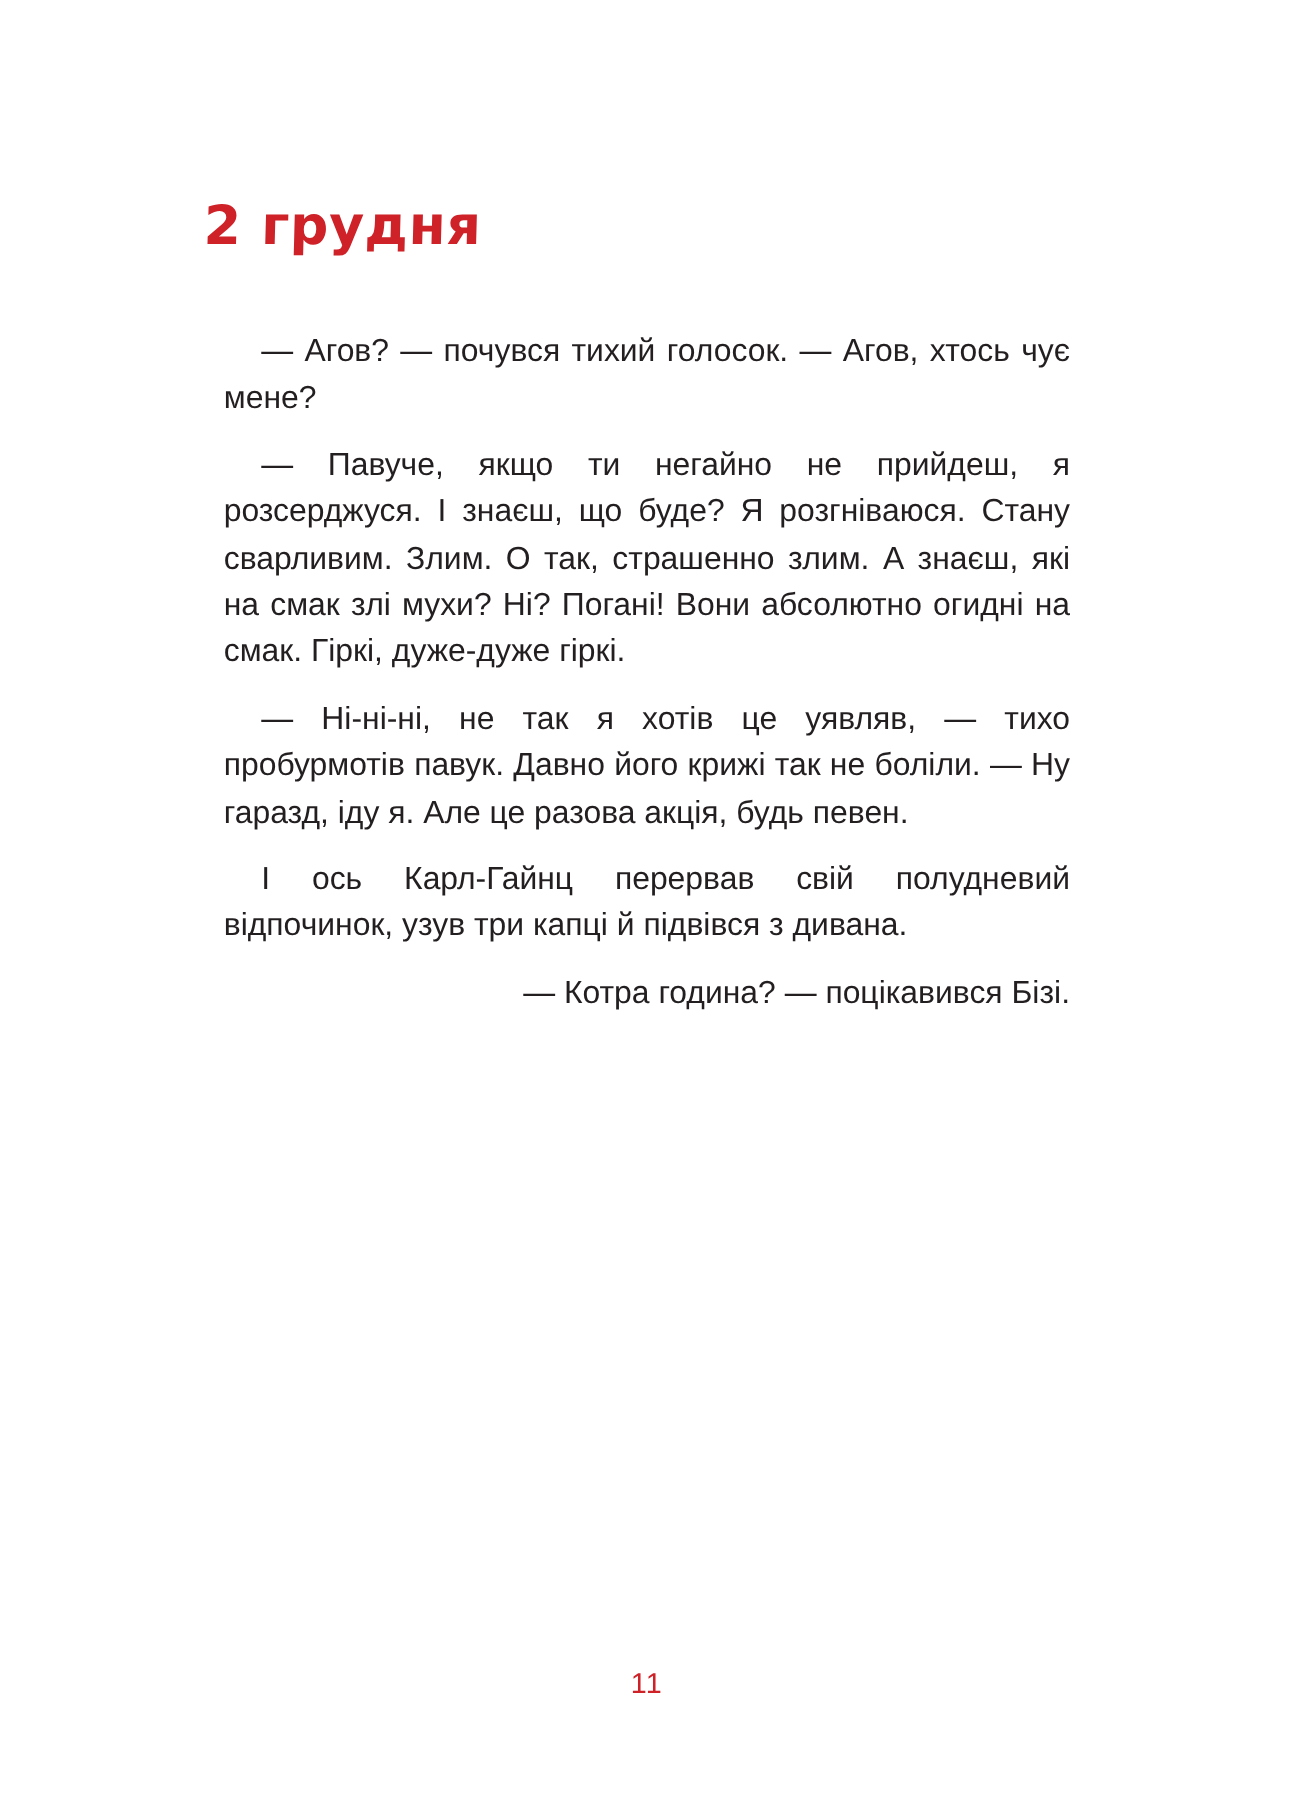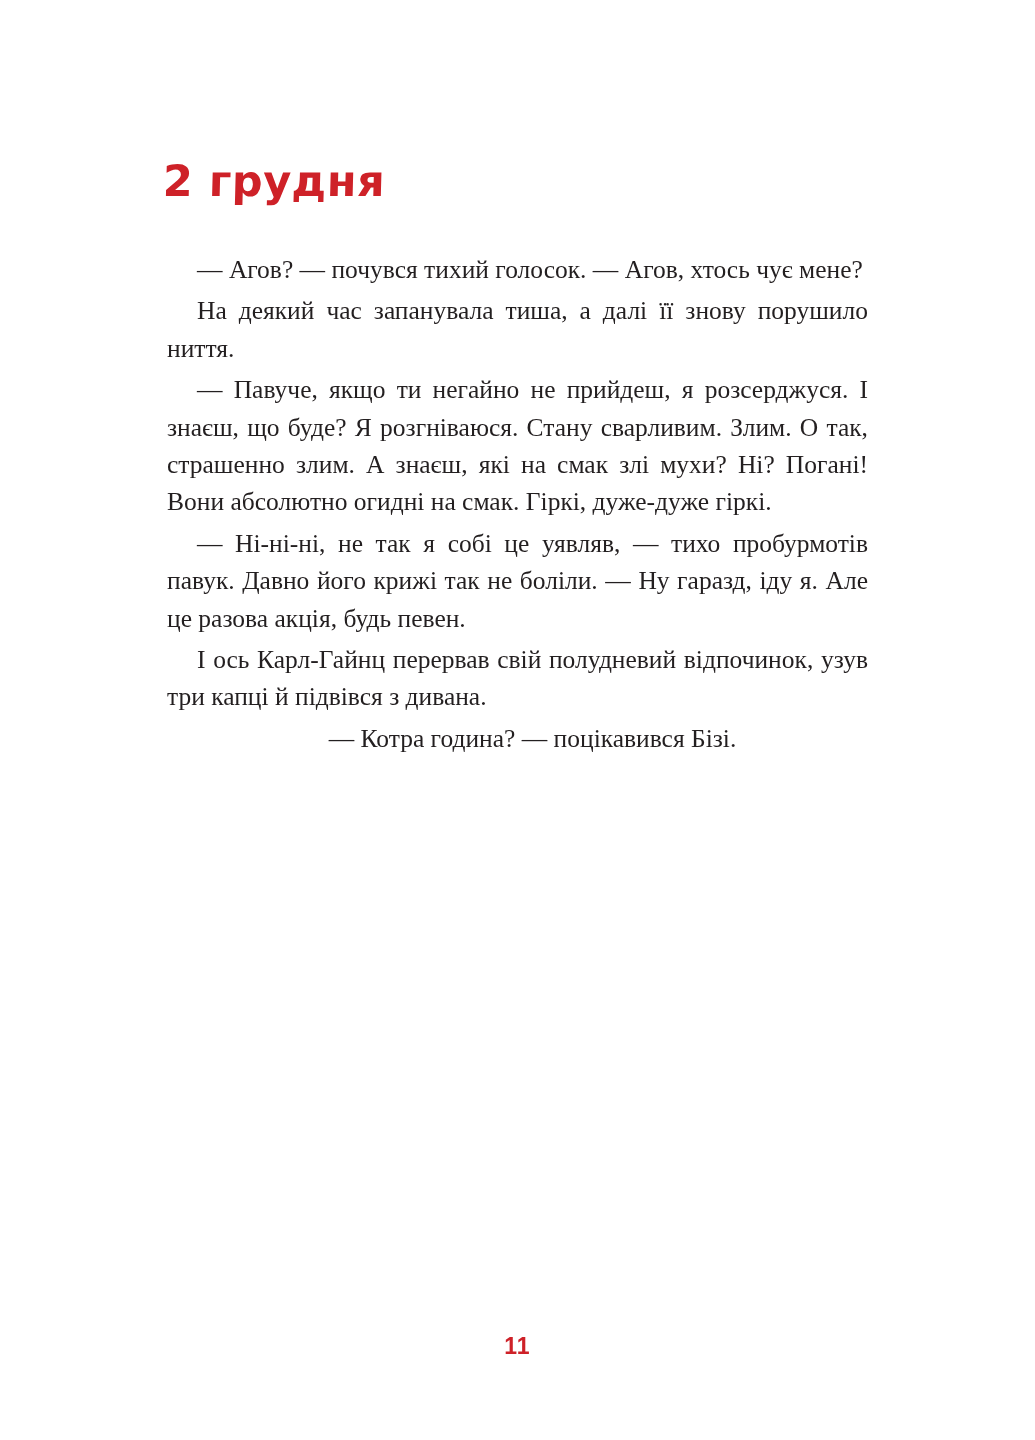--- a/index.html
+++ b/index.html
@@ -39,52 +39,50 @@
     font-family: "Liberation Sans", "DejaVu Sans", sans-serif;
     font-size: 25.5px;
     line-height: 37.4px;
     color: #231f20;
     text-align: justify;
     text-justify: inter-word;
     -webkit-hyphens: auto;
     hyphens: auto;
   }
   .body-text p {
-    margin: 4px;
+    margin: 16px;
     text-indent: 30px;
     text-align: justify;
-    font-family: Liberation Serif, serif;
   }
   .body-text p:last-child {
-    text-align: center;
+    text-align: right;
   }
   .page-number {
     position: absolute;
     left: 0;
     right: 0;
     top: 1333px;
     text-align: center;
     font-family: "Liberation Sans", "DejaVu Sans", sans-serif;
     font-size: 23px;
-    font-weight: 700;
+    font-weight: 400;
     color: #ce2128;
     letter-spacing: 1px;
   }
 </style>
 </head>
 <body>
 
 <div class="page">
 
   <h1 class="chapter-heading">2 грудня</h1>
 
   <div class="body-text">
     <p>— Агов? — почувся тихий голосок. — Агов, хтось чує мене?</p>
-    <p>На деякий час запанувала тиша, а далі її знову порушило ниття.</p>
     <p>— Павуче, якщо ти негайно не прийдеш, я розсерджуся. І знаєш, що буде? Я розгніваюся. Стану сварливим. Злим. О так, страшенно злим. А знаєш, які на смак злі мухи? Ні? Погані! Вони абсолютно огидні на смак. Гіркі, дуже-дуже гіркі.</p>
-    <p>— Ні-ні-ні, не так я собі це уявляв, — тихо пробурмотів павук. Давно його крижі так не боліли. — Ну гаразд, іду я. Але це разова акція, будь певен.</p>
+    <p>— Ні-ні-ні, не так я хотів це уявляв, — тихо пробурмотів павук. Давно його крижі так не боліли. — Ну гаразд, іду я. Але це разова акція, будь певен.</p>
     <p>І ось Карл-Гайнц перервав свій полудневий відпочинок, узув три капці й підвівся з дивана.</p>
     <p>— Котра година? — поцікавився Бізі.</p>
   </div>
 
   <div class="page-number">11</div>
 
 </div>
 
 </body></html>

